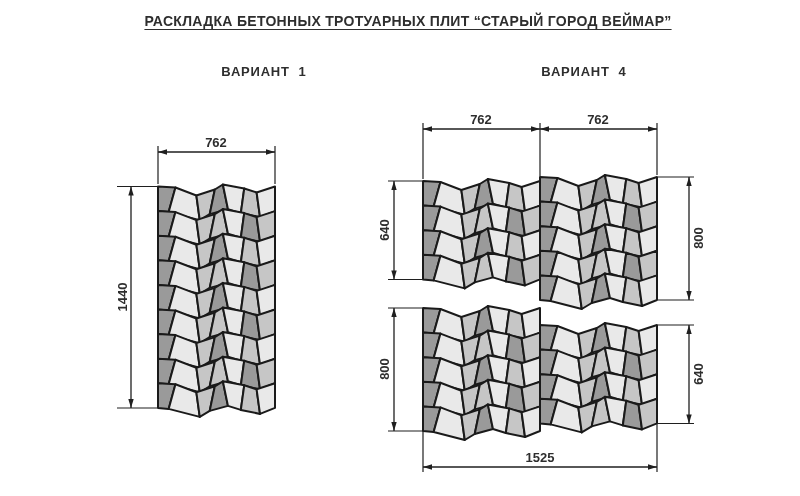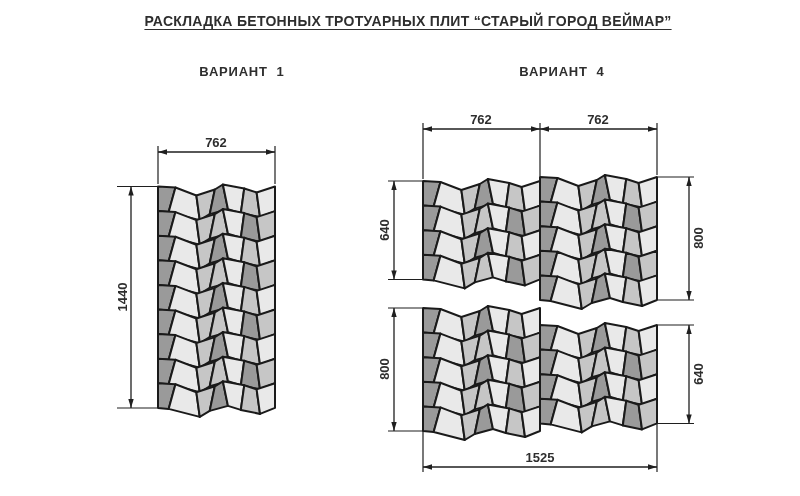--- a/index.html
+++ b/index.html
@@ -7,21 +7,21 @@
     position:relative;width:800px;height:496px;background:#fff;overflow:hidden;
     font-family:"Liberation Sans",sans-serif;
   }
   .title{
     position:absolute;left:8px;top:13px;width:800px;text-align:center;
     font-size:14px;font-weight:bold;letter-spacing:.3px;color:#2e2e2e;
     text-decoration:underline;text-underline-offset:3px;
   }
   .variant-label{
     position:absolute;top:64px;transform:translateX(-50%);
-    font-size:13px;font-weight:bold;letter-spacing:.8px;color:#2e2e2e;white-space:pre;
+    font-size:13px;font-weight:bold;letter-spacing:.8px;color:#2e2e2e;white-space:pre;margin-left:22px;
   }
   #v1label{left:242px;}
   #v2label{left:562px;}
   svg{position:absolute;left:0;top:0;}
 </style>
 </head>
 <body>
 
 <div id="stage">
   <div class="title">РАСКЛАДКА БЕТОННЫХ ТРОТУАРНЫХ ПЛИТ “СТАРЫЙ ГОРОД ВЕЙМАР”</div>

